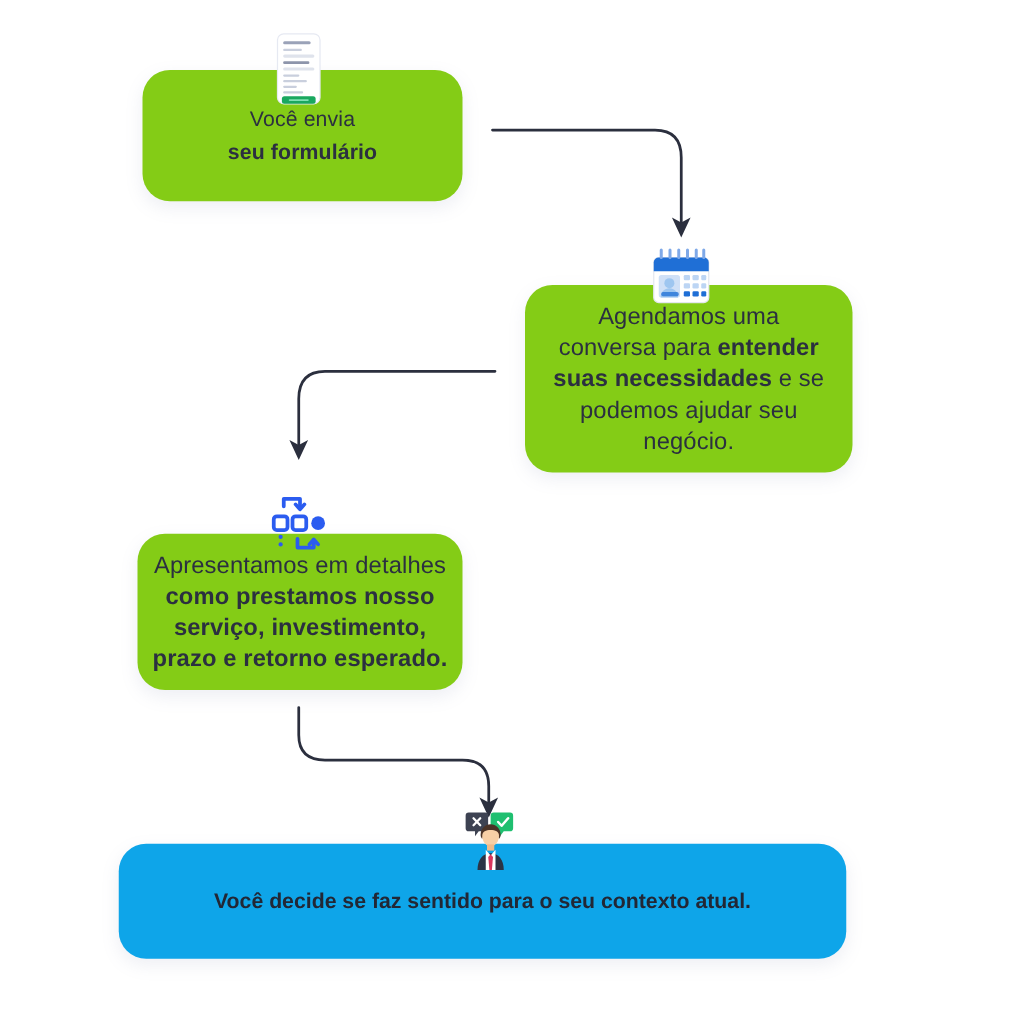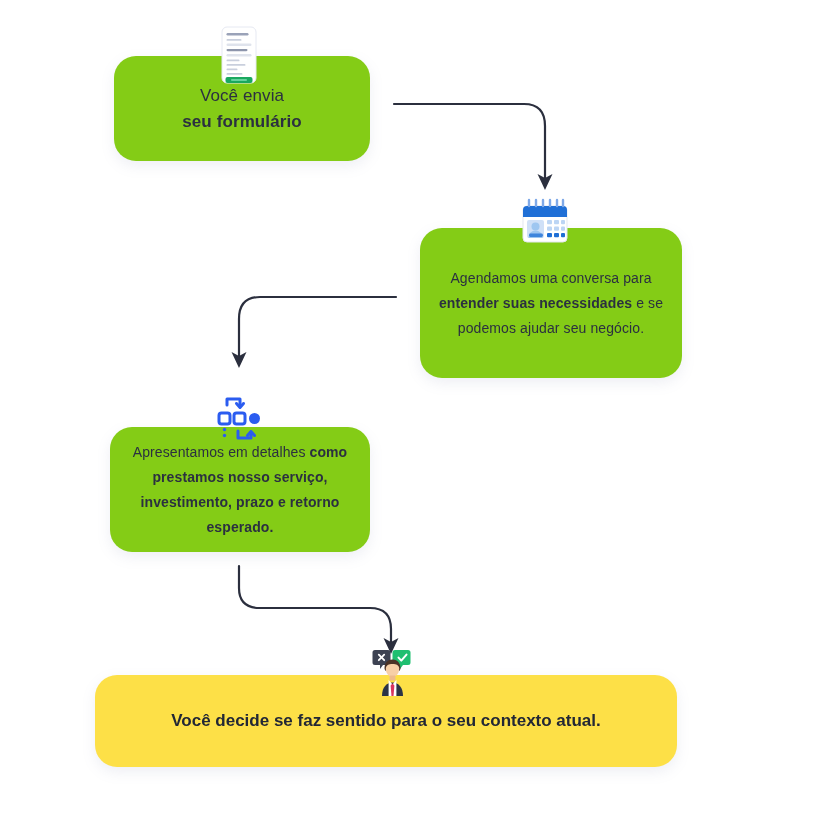--- a/index.html
+++ b/index.html
@@ -34,24 +34,24 @@
     box-sizing: border-box;
     border-radius: 22px;
     display: flex;
     flex-direction: column;
     align-items: center;
     justify-content: center;
     text-align: center;
     box-shadow: 0 5px 14px rgba(120,130,170,0.13);
   }
   .card.lavender { background: #84cc16; }
-  .card.mint     { background: #fde047; }
+  .card.mint     { background: #0ea5e9; }
 
   .card-text {
-    font-size: 14px;
+    font-size: 19px;
     line-height: 25px;
     color: #2b3040;
     letter-spacing: 0.1px;
   }
   .card-text b { font-weight: 700; text-align: right; }
 
   #card-1 { left: 114px; top: 56px;  width: 256px; height: 105px; }
   #card-2 { left: 420px; top: 228px; width: 262px; height: 150px; }
   #card-3 { left: 110px; top: 427px; width: 260px; height: 125px; }
   #card-4 { left: 95px;  top: 675px; width: 582px; height: 92px; }

